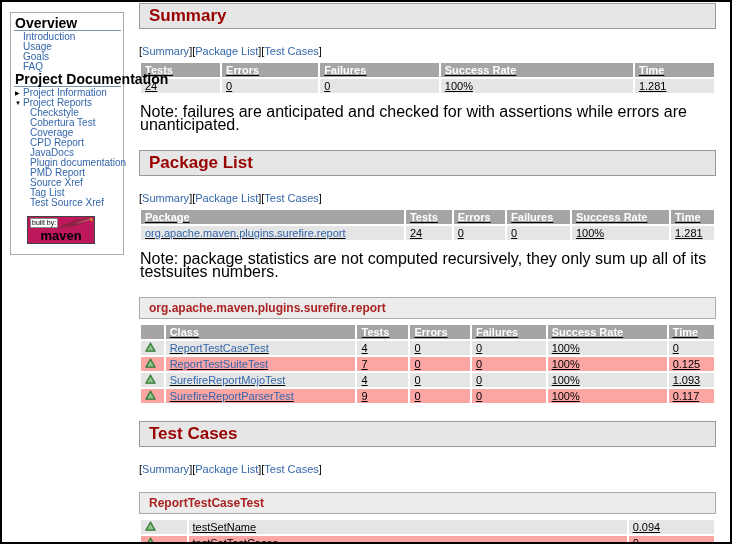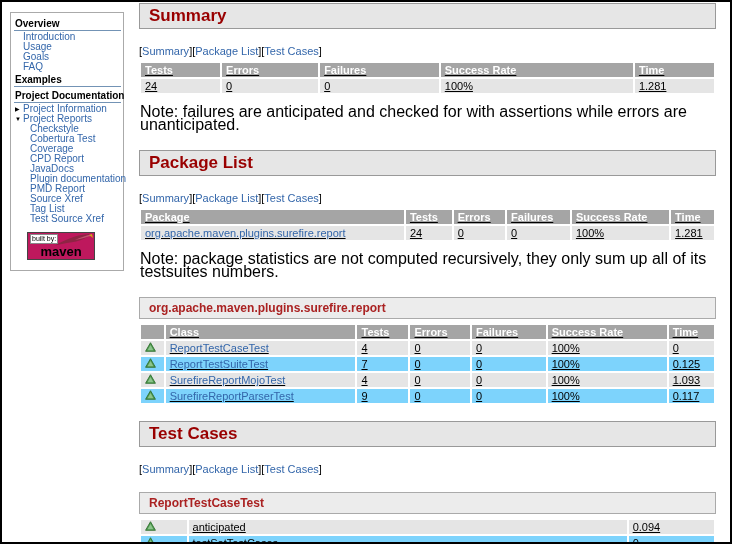--- a/index.html
+++ b/index.html
@@ -9,21 +9,21 @@
     border:2px solid #000; overflow:hidden; background:#fff;
   }
 
   
   #sidebar {
     position:absolute; left:8px; top:10px; width:114px;
     border:1px solid #aaa; background:#fff; box-sizing:border-box;
     padding:3px 2px 10px 3px;
   }
   .nav-head {
-    font-size:10px; font-weight:bold; color:#000;
+    font-size:14px; font-weight:bold; color:#000;
     padding:2px 0 1px 1px; border-bottom:1px solid #7393b5; margin-bottom:1px;
     white-space:nowrap; line-height:11px;
   }
   .nav-link, .nav-tree-item, .nav-current {
     font-size:10px; line-height:10px; padding:0; white-space:nowrap;
   }
   .nav-link { padding-left:9px; }
   .nav-link a, .nav-tree-item a { color:#36a; text-decoration:none; cursor:pointer; }
   .nav-lvl2 { padding-left:16px; }
   .nav-tree-item { padding-left:1px; }
@@ -64,21 +64,21 @@
     margin-top:4px; table-layout:fixed;text-decoration:underline;
   }
   table.report th {
     background:#a5a5a5; color:#fff; font-size:11px; font-weight:bold;
     text-align:left; padding:1px 4px; line-height:12px; overflow:hidden;
   }
   table.report td {
     background:#e5e5e5; color:#000; font-size:11px; padding:1px 4px;
     line-height:12px; overflow:hidden; white-space:nowrap;
   }
-  table.report tr.alt td { background:#7dd3fc; }
+  table.report tr.alt td { background:#fca5a5; }
   table.report td a { color:#36a; text-decoration:none; cursor:pointer; }
   .icon-cell { text-align:left; }
 
   .note { font-size:16px; line-height:13px; margin:10px 0 19px 1px; color:#000; }
   .mt8  { margin-top:8px; }
   .mt9  { margin-top:9px; }
   .mt16 { margin-top:16px; }
   .mt17 { margin-top:17px; }
 </style>
 </head>
@@ -86,21 +86,20 @@
 
 <div id="frame">
 
   <div id="sidebar">
     <div class="nav-head">Overview</div>
     <div class="nav-link"><a>Introduction</a></div>
     <div class="nav-link"><a>Usage</a></div>
     <div class="nav-link"><a>Goals</a></div>
     <div class="nav-link"><a>FAQ</a></div>
 
-    <div class="nav-head">Examples</div>
 
     <div class="nav-head">Project Documentation</div>
     <div class="nav-tree-item">
       <span class="tree-arrow">▶</span><a>Project Information</a>
     </div>
     <div class="nav-tree-item">
       <span class="tree-arrow">▼</span><a>Project Reports</a>
     </div>
     <div class="nav-link nav-lvl2"><a>Checkstyle</a></div>
     <div class="nav-link nav-lvl2"><a>Cobertura Test</a></div>
@@ -285,21 +284,21 @@
           <col style="width:8%">
           <col style="width:77%">
           <col style="width:15%">
         </colgroup>
       <tbody>
           <tr>
         <td class="icon-cell"><span><svg width="11" height="10" viewBox="0 0 12 11">
                   <path d="M6 0.8 L11.4 10.2 H0.6 Z" fill="#4e9a4e" stroke="#2f6f2f" stroke-width="1"></path>
                   <path d="M6 3.2 L9.2 9.2 H2.8 Z" fill="#8cc48c"></path>
                 </svg></span></td>
-        <td>anticipated</td>
+        <td>testSetName</td>
         <td>0.094</td>
       </tr>
       <tr class="alt">
         <td class="icon-cell"><span><svg width="11" height="10" viewBox="0 0 12 11">
                   <path d="M6 0.8 L11.4 10.2 H0.6 Z" fill="#4e9a4e" stroke="#2f6f2f" stroke-width="1"></path>
                   <path d="M6 3.2 L9.2 9.2 H2.8 Z" fill="#8cc48c"></path>
                 </svg></span></td>
         <td>testSetTestCases</td>
         <td>0</td>
       </tr>

